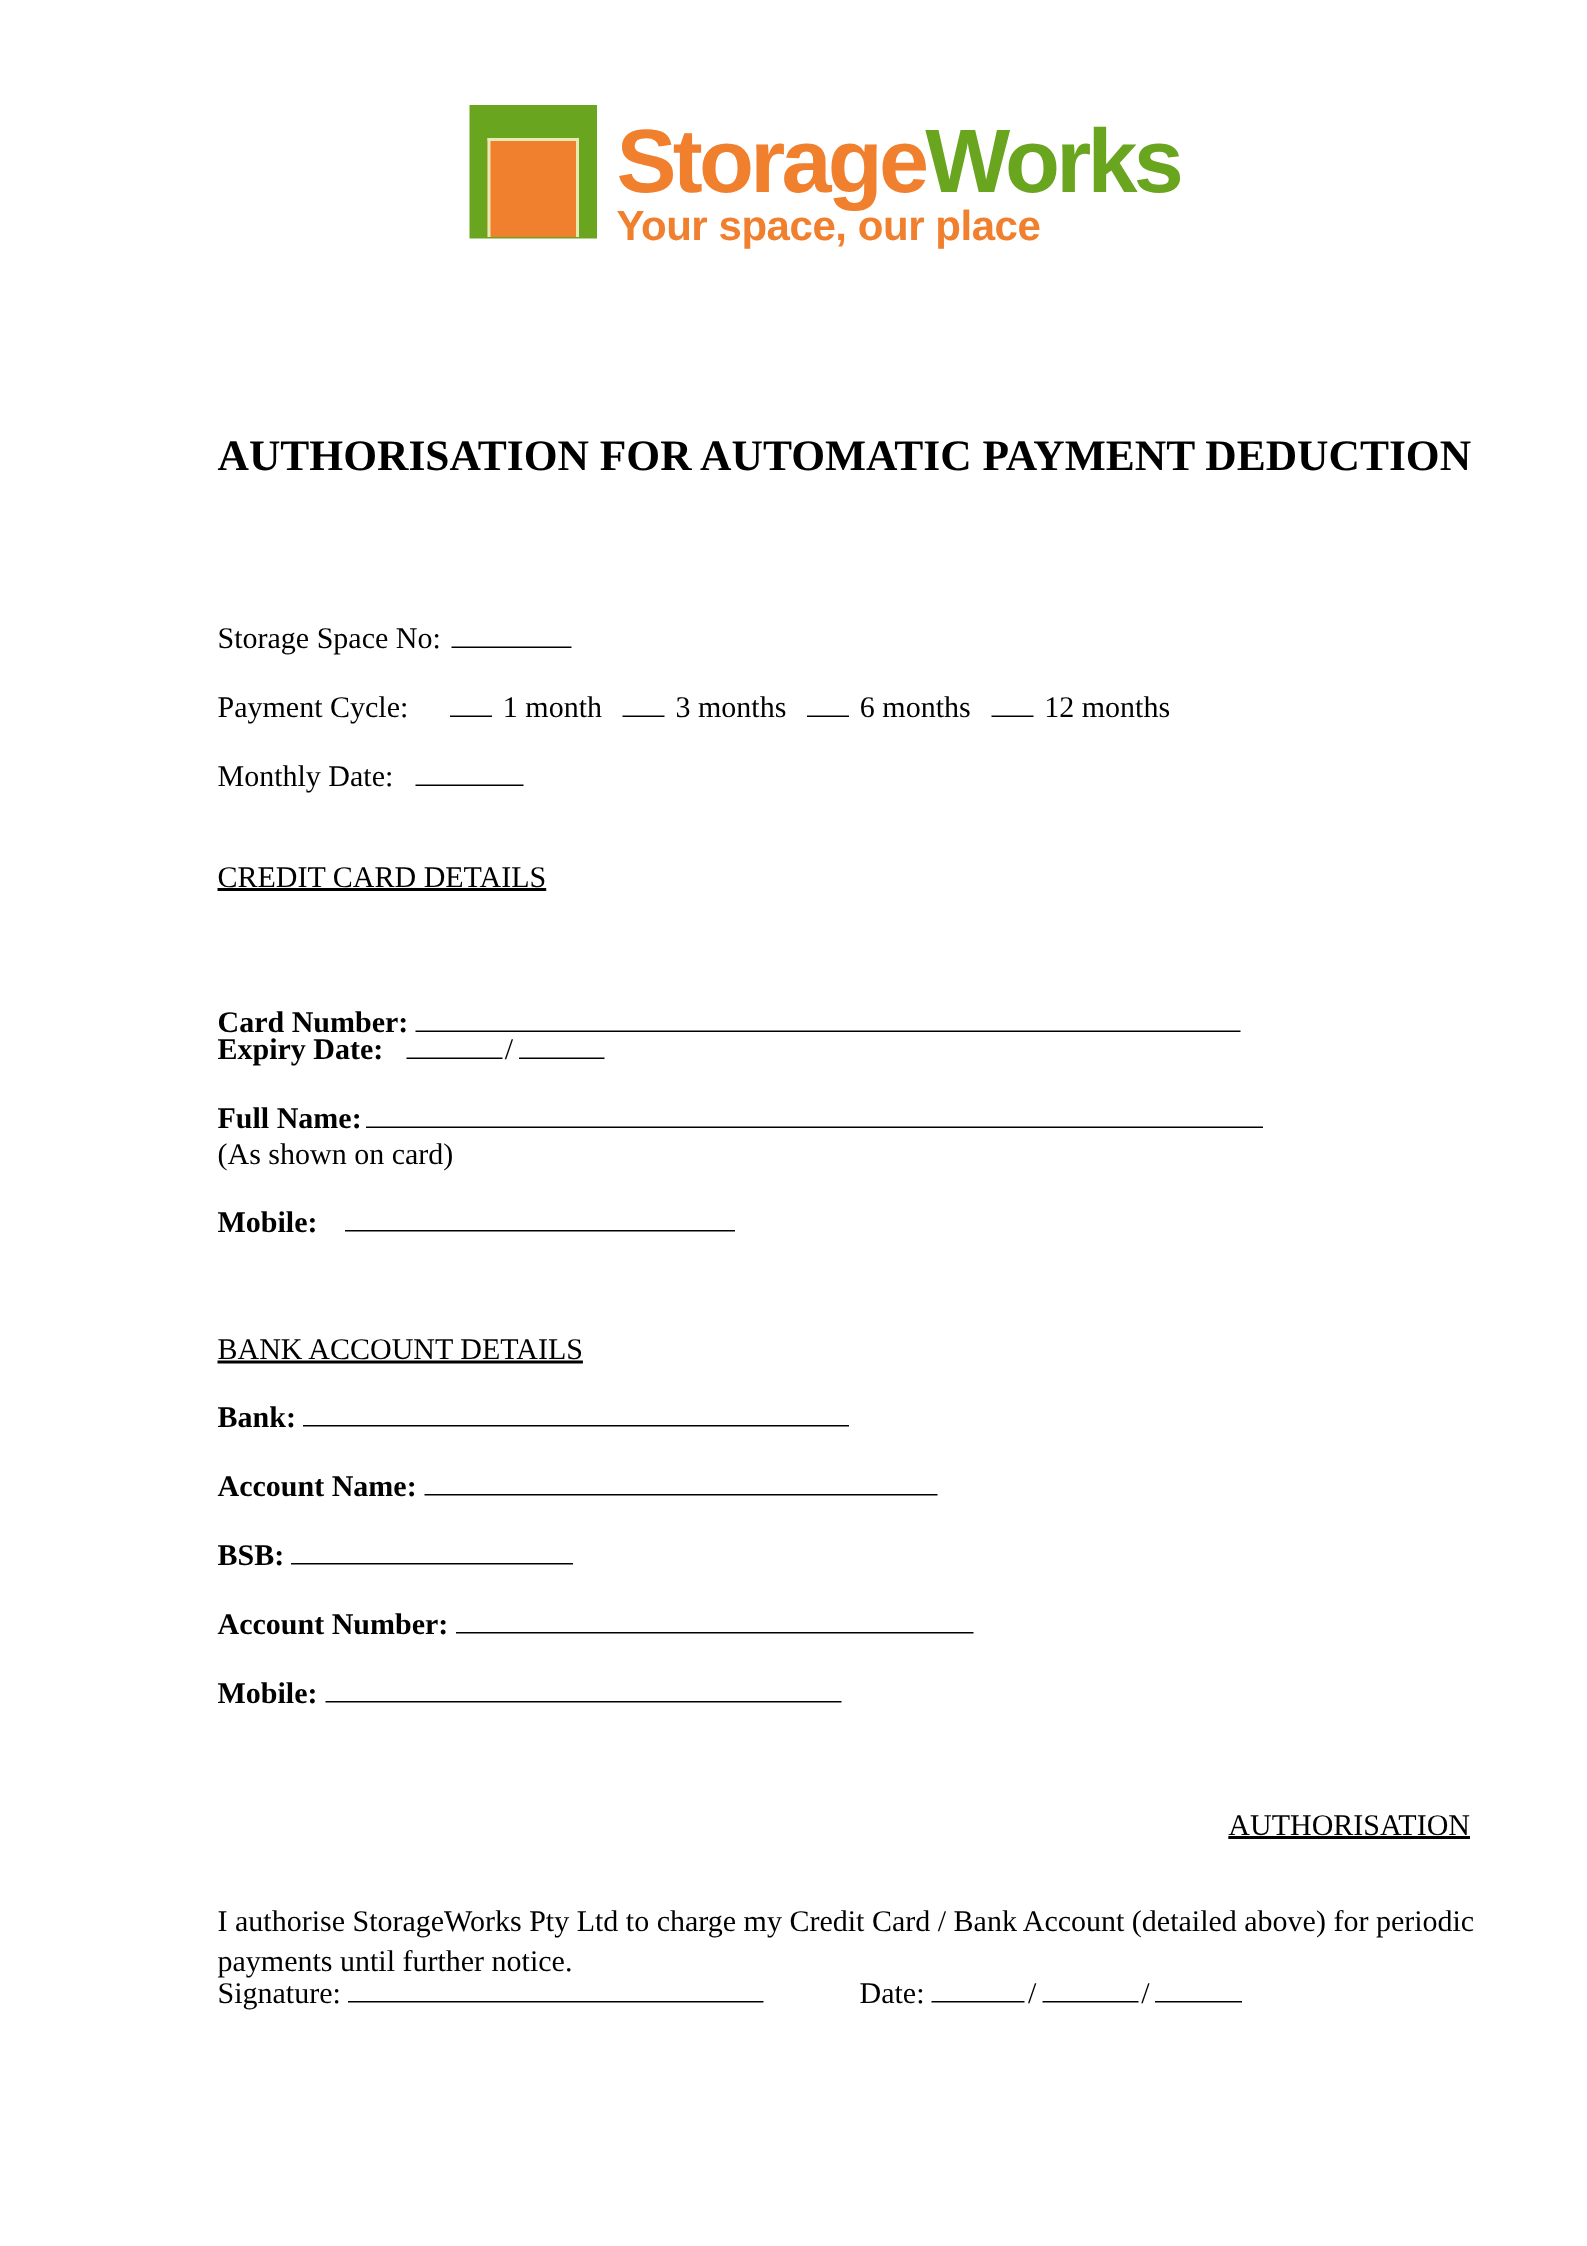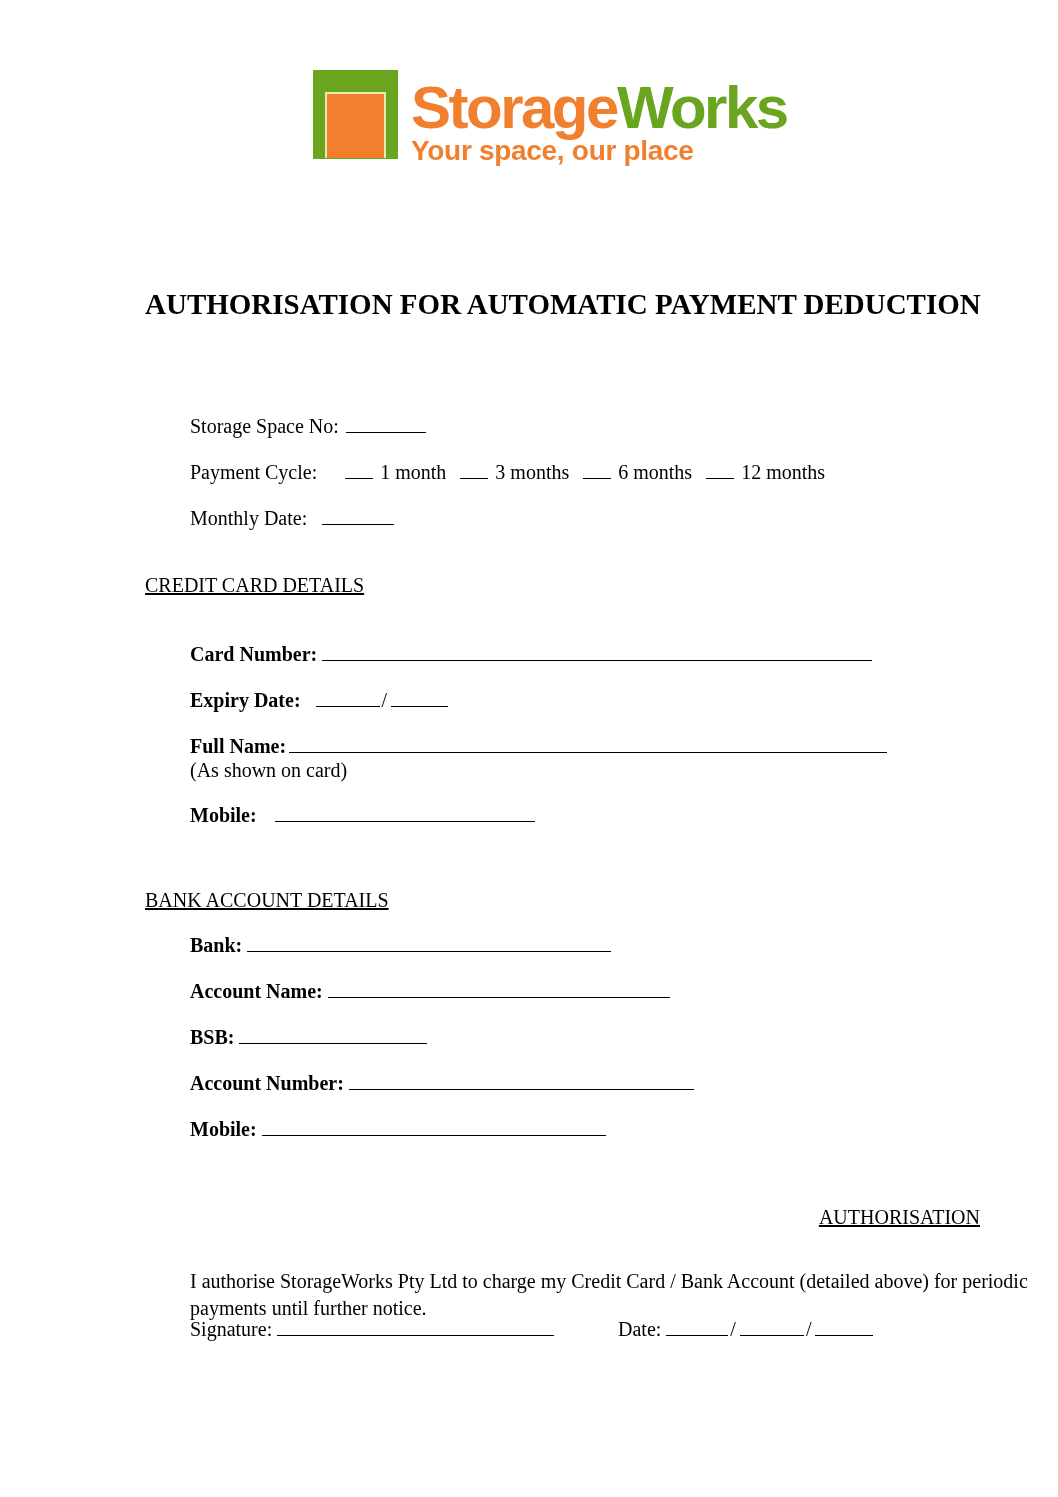--- a/index.html
+++ b/index.html
@@ -29,39 +29,39 @@
   .brand-green  { color: var(--green, #69A51F); }
   .tagline { text-align: left; color: var(--orange, #F07F2E); font-size: 28px; letter-spacing: -0.3px; margin-top: -3px; }
 
   
   .title {
     position: absolute; top: 288px; left: 145px; margin: 0;
     font-size: 29px; font-weight: bold; white-space: nowrap;
   }
 
   
-  .row { position: absolute; left: 145px; white-space: nowrap; margin-left: 45px; }
+  .row { position: absolute; left: 145px; white-space: nowrap; }
   .b { font-weight: bold; }
   .sec-heading {
     position: absolute; left: 145px; margin: 0;
     font-size: 20px; font-weight: normal; text-decoration: underline; white-space: nowrap;
   }
   .blank {
     display: inline-block;
     border-bottom: 1px solid #000;
     height: 14px;
     margin-left: 5px;
   }
 
   
   .row-storage   { top: 415px; }
   .row-cycle     { top: 461px; }
   .row-monthly   { top: 507px; }
   .h-cc          { top: 574px; }
-  .row-cardnum   { top: 643px; }
+  .row-cardnum   { top: 671px; }
   .row-expiry    { top: 689px; }
   .row-fullname  { top: 735px; }
   .row-fullnote  { top: 759px; }
   .row-ccmobile  { top: 804px; }
   .h-bank        { top: 889px; }
   .row-bank      { top: 934px; }
   .row-acctname  { top: 980px; }
   .row-bsb       { top: 1026px; }
   .row-acctnum   { top: 1072px; }
   .row-bankmob   { top: 1118px; }

